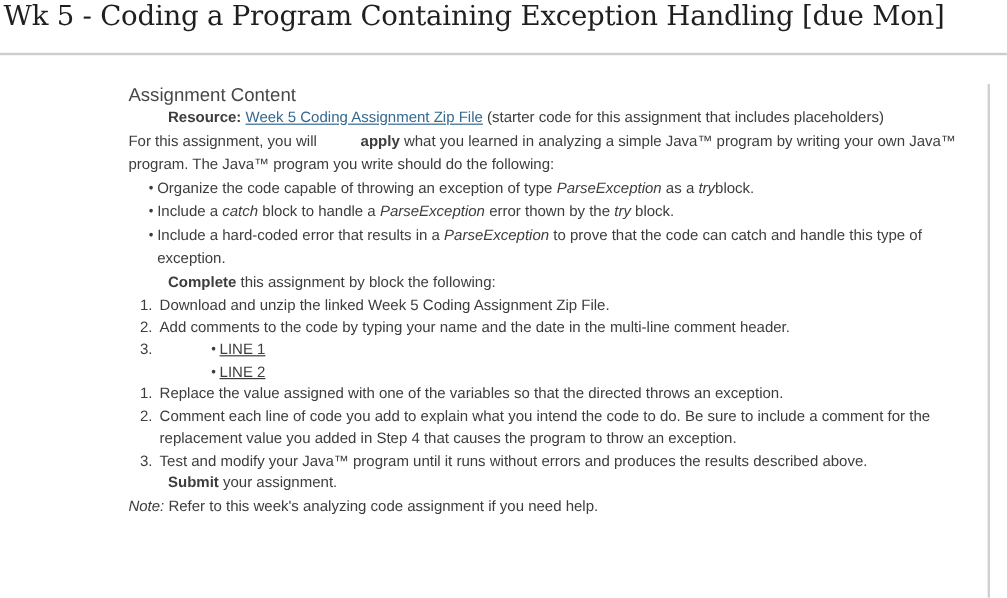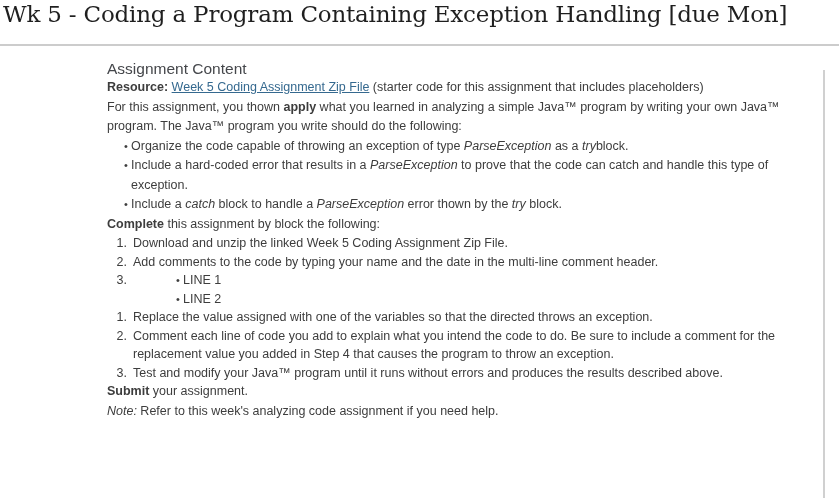--- a/index.html
+++ b/index.html
@@ -28,64 +28,64 @@
   }
   .top-divider{
     position:absolute;left:0;top:44px;width:839px;height:2px;
     background:var(--divider);
   }
   .panel-right-border{
     position:absolute;left:823px;top:70px;bottom:0;width:2px;
     background:#d0d0d0;
   }
   .content{
-    position:absolute;left:107px;top:59px;width:705px;
+    position:absolute;left:107px;top:70px;width:705px;
     font-size:12.5px;line-height:19.5px;
   }
   .section-heading{
     margin:0;font-size:15.5px;font-weight:normal;color:#45474b;line-height:19px;
   }
   .content p{margin:0;}
-  .content strong{font-weight:bold;}
+  .content strong{font-weight:bold;margin-left:33px;}
   .content em{font-style:italic;}
   .content a{color:var(--link);text-decoration:underline;cursor:pointer;text-align:center;}
 
   [data-name="resource-line"]{margin-top:14px;}
   [data-name="intro-paragraph"]{margin-top:17px;}
   [data-name="complete-paragraph"]{margin-top:10px;}
   [data-name="note-paragraph"]{margin-top:16px;}
   [data-name="submit-paragraph"]{margin-top:13px;}
 
   .content ul,.content ol{margin:0;padding:0;list-style:none;}
   [data-name="requirements-list"]{margin-top:1px;}
   .content ul>li{position:relative;padding-left:24px;line-height:19.5px;}
   .content ul>li::before{content:"\2022";position:absolute;left:17px;font-size:11px;}
   .content ol{counter-reset:item;}
   .content ol>li{position:relative;padding-left:26px;line-height:18.5px;counter-increment:item;}
   .content ol>li::before{content:counter(item) ".";position:absolute;left:0;width:20px;text-align:right;}
-  .sub-list{margin:0;padding:0;}
+  .sub-list{margin:0;padding:0;text-decoration:underline;}
   .sub-list>li{padding-left:50px !important;line-height:18.5px !important;}
   .sub-list>li::before{left:43px !important;}
 </style>
 </head>
 <body>
 
 <h1 class="page-title" data-name="page-title">Wk 5 - Coding a Program Containing Exception Handling [due Mon]</h1>
 <div class="top-divider" data-name="title-divider"></div>
 <div class="panel-right-border" data-name="content-panel-right-border"></div>
 
 <div class="content" data-name="assignment-content-panel">
   <h2 class="section-heading" data-name="section-heading">Assignment Content</h2>
   <div data-name="assignment-body">
       <p data-name="resource-line"><strong>Resource: </strong><a href="#" data-name="zip-file-link">Week 5 Coding Assignment Zip File</a><span> (starter code for this assignment that includes placeholders)</span></p>
-      <p data-name="intro-paragraph"><span>For this assignment, you thown </span><strong>apply</strong><span> what you learned in analyzing a simple Java™ program by writing your own Java™ program. The Java™ program you write should do the following:</span></p>
+      <p data-name="intro-paragraph"><span>For this assignment, you will </span><strong>apply</strong><span> what you learned in analyzing a simple Java™ program by writing your own Java™ program. The Java™ program you write should do the following:</span></p>
       <ul data-name="requirements-list">
         <li data-name="list-item"><span>Organize the code capable of throwing an exception of type </span><em>ParseException</em><span> as a </span><em>try</em><span>block.</span></li>
+        <li data-name="list-item"><span>Include a </span><em>catch</em><span> block to handle a </span><em>ParseException</em><span> error thown by the </span><em>try</em><span> block.</span></li>
         <li data-name="list-item"><span>Include a hard-coded error that results in a </span><em>ParseException</em><span> to prove that the code can catch and handle this type of exception.</span></li>
-        <li data-name="list-item"><span>Include a </span><em>catch</em><span> block to handle a </span><em>ParseException</em><span> error thown by the </span><em>try</em><span> block.</span></li>
       </ul>
       <p data-name="complete-paragraph"><strong>Complete</strong><span> this assignment by block the following:</span></p>
       <ol data-name="steps-list-1">
         <li data-name="list-item"><span>Download and unzip the linked Week 5 Coding Assignment Zip File.</span></li>
         <li data-name="list-item"><span>Add comments to the code by typing your name and the date in the multi-line comment header.</span></li>
         <li data-name="list-item"><ul class="sub-list" data-name="sub-bullet-list">
             <li data-name="sub-list-item"><span>LINE 1</span></li>
             <li data-name="sub-list-item"><span>LINE 2</span></li>
           </ul></li>
       </ol>

